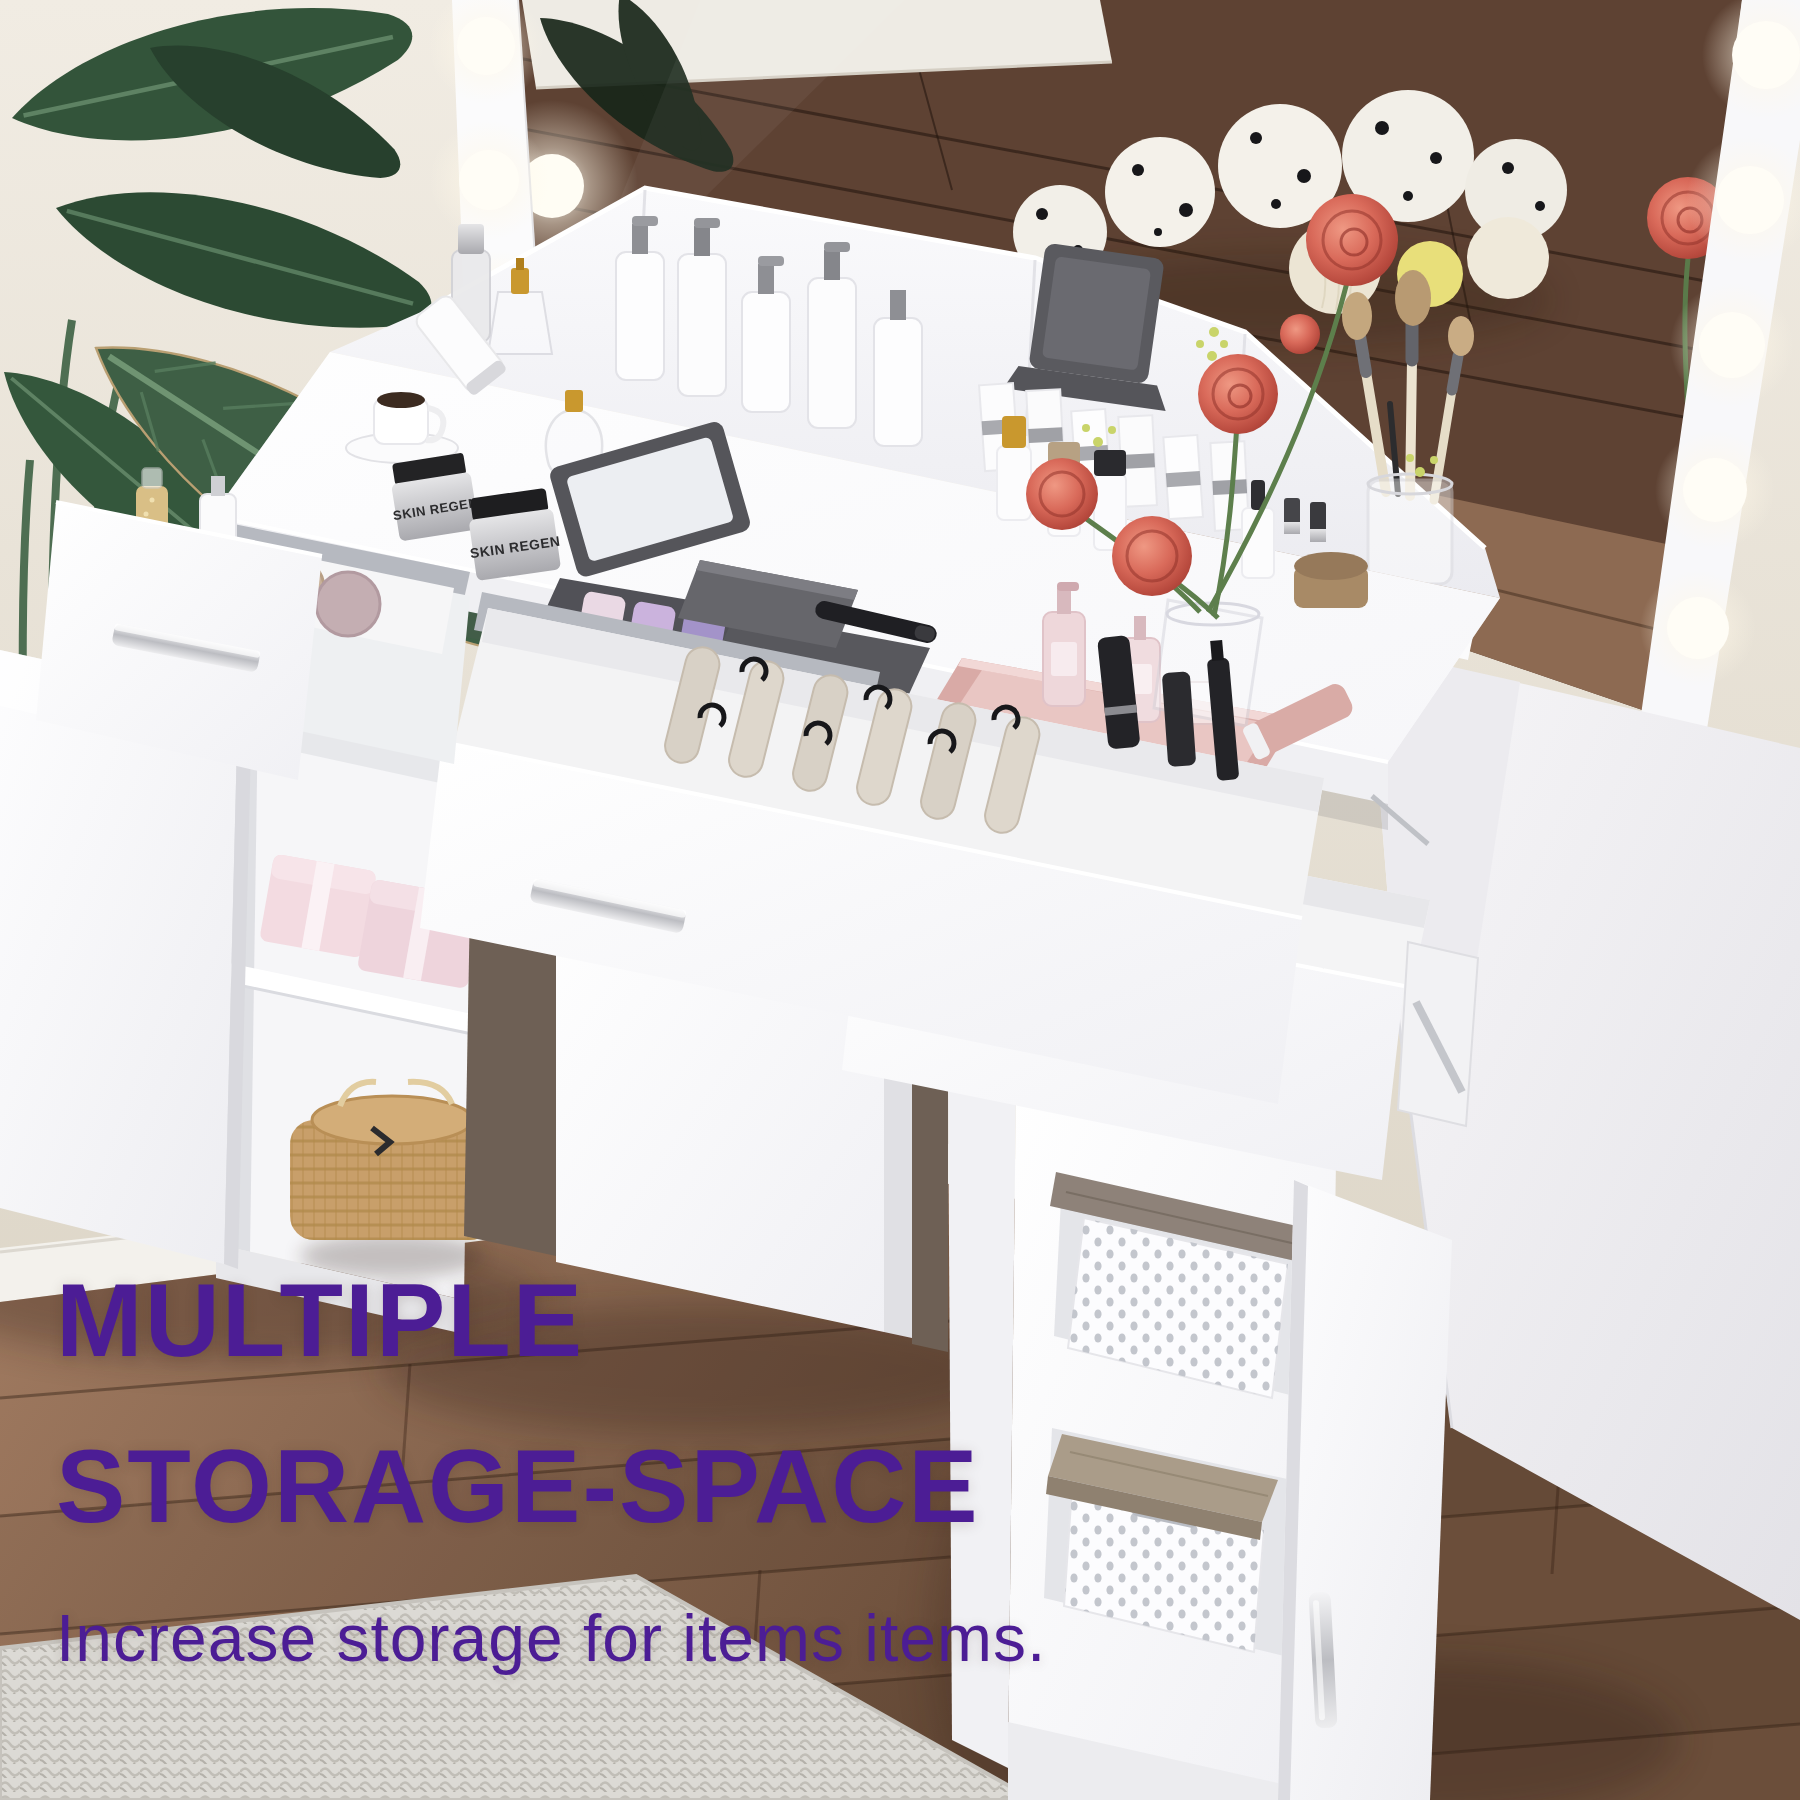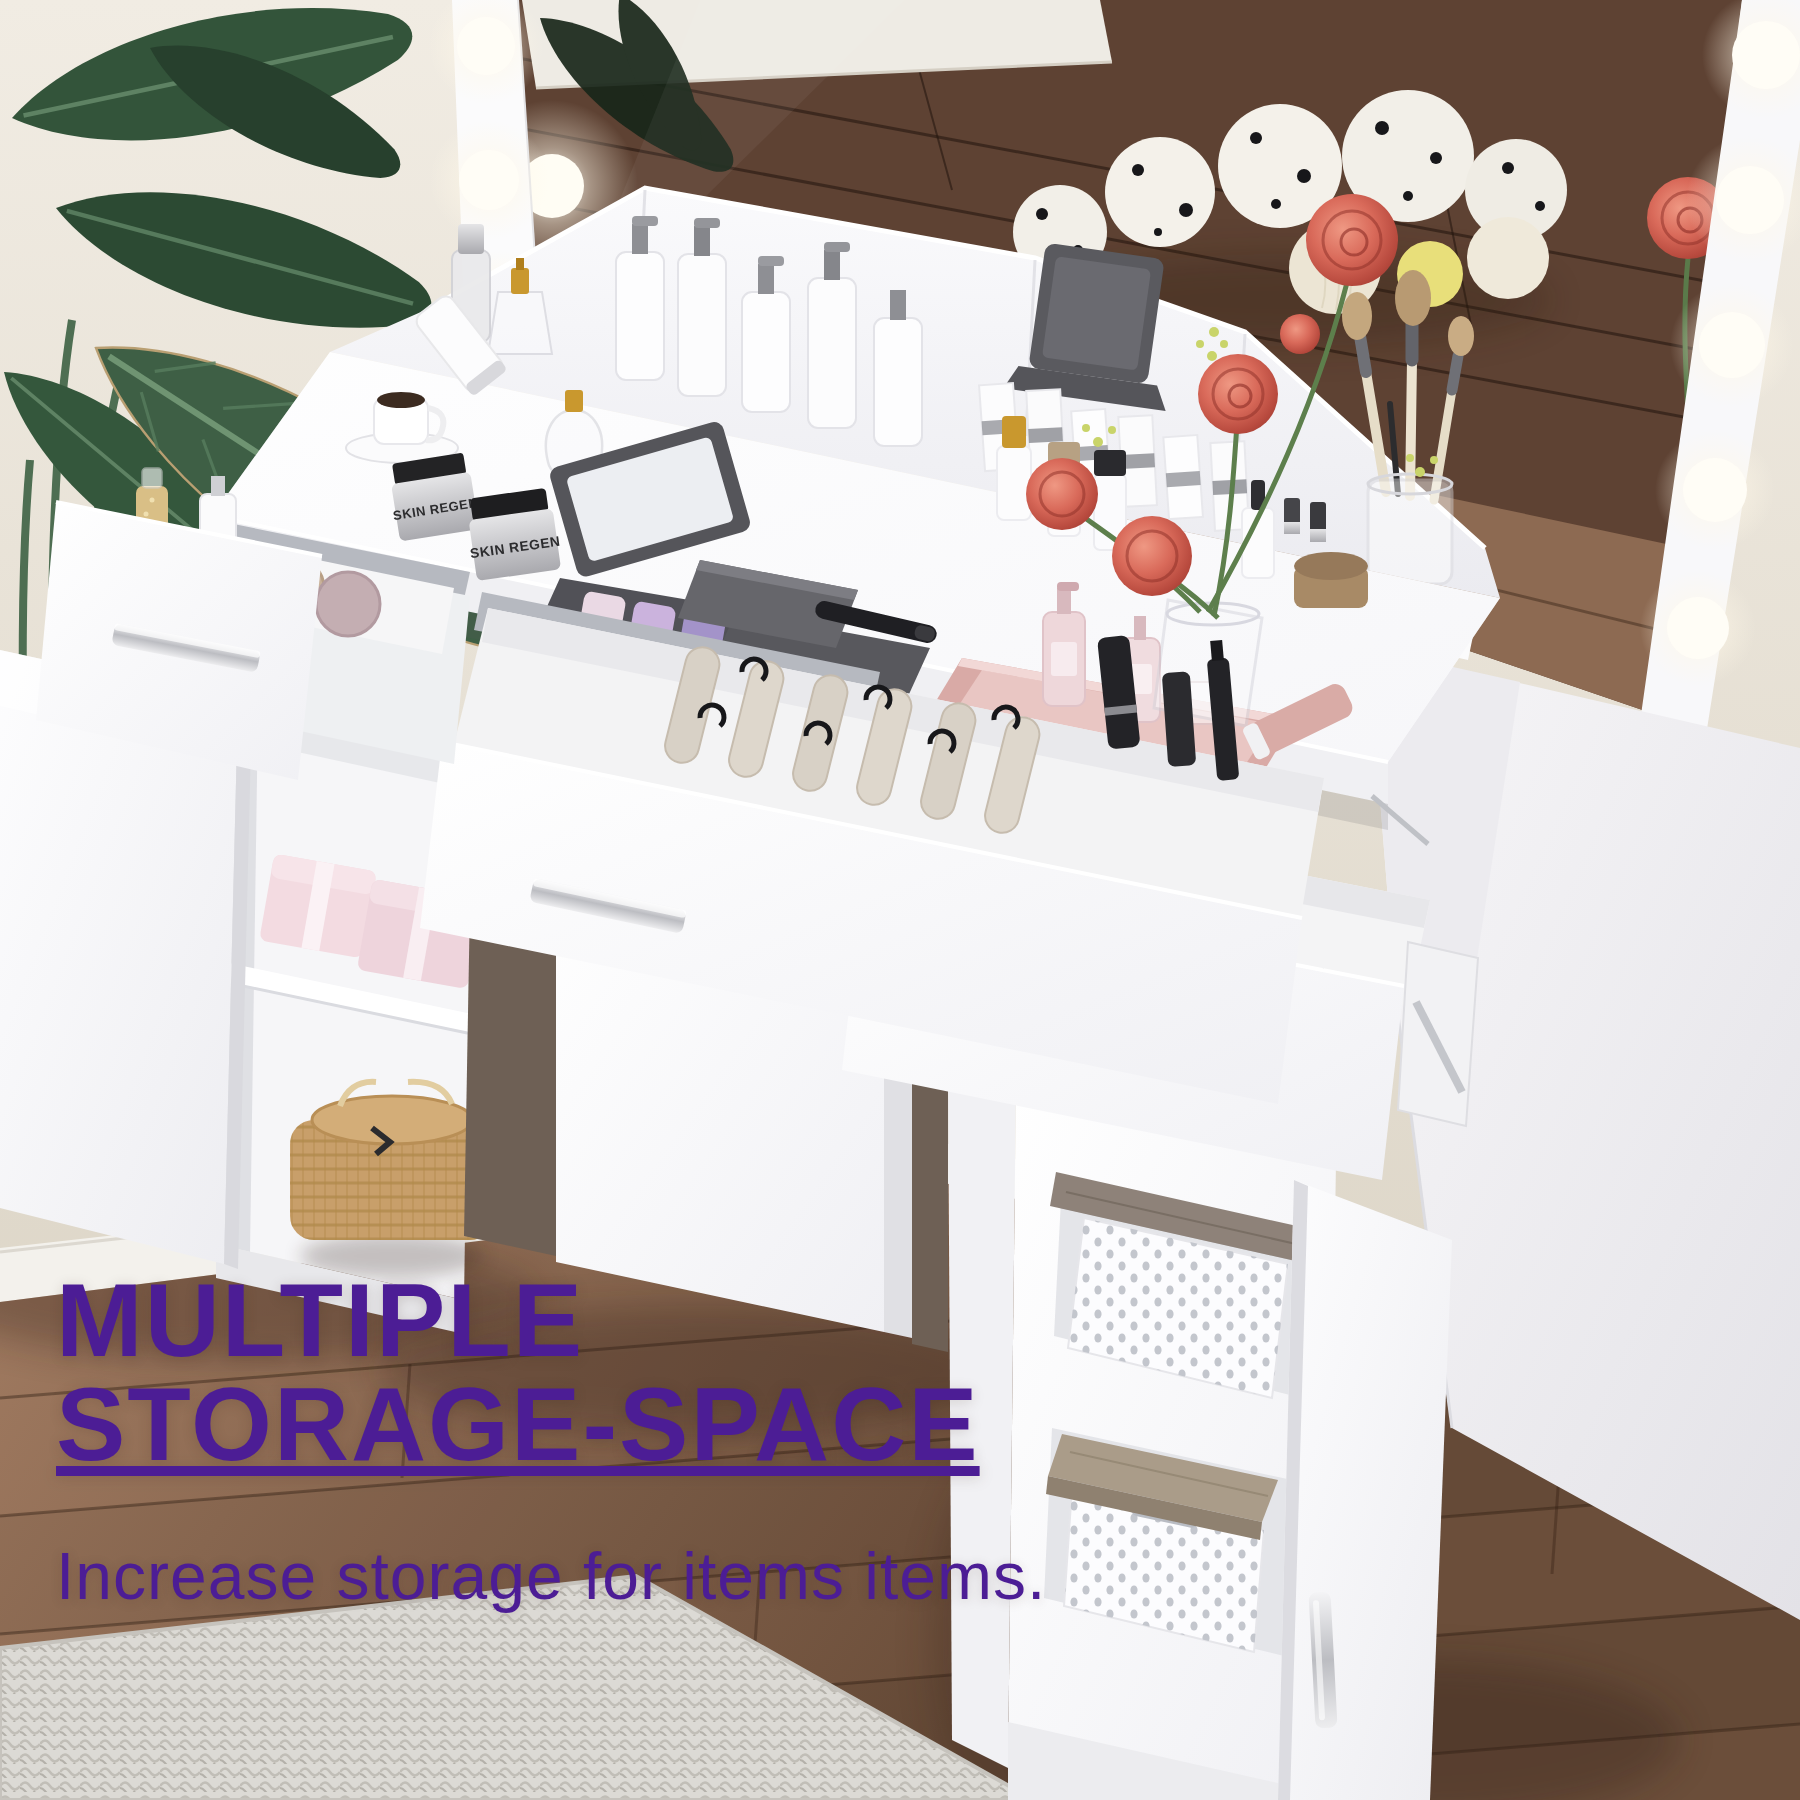--- a/index.html
+++ b/index.html
@@ -10,21 +10,21 @@
   }
   .scene{position:absolute;left:0;top:0;width:1800px;height:1800px;display:block;}
   .overlay-text{
     position:absolute;left:56px;top:1268px;color:#4c1d95;z-index:5;
     -webkit-font-smoothing:antialiased;
   }
   .headline{
     font-size:104px;font-weight:800;letter-spacing:2px;line-height:1.0;
     text-shadow:0 2px 14px rgba(60,40,25,.18);
   }
-  .headline + .headline{text-decoration:underline;}
+  .headline + .headline{margin-top:62px;}
   .subtitle{
     margin-top:62px;font-size:66px;font-weight:400;letter-spacing:1px;
     text-shadow:0 2px 12px rgba(60,40,25,.18);
   }
   .jar-label{font-family:"Liberation Sans","DejaVu Sans",sans-serif;}
 </style>
 </head>
 <body>
 
 <svg class="scene" viewBox="0 0 1800 1800" xmlns="http://www.w3.org/2000/svg">

